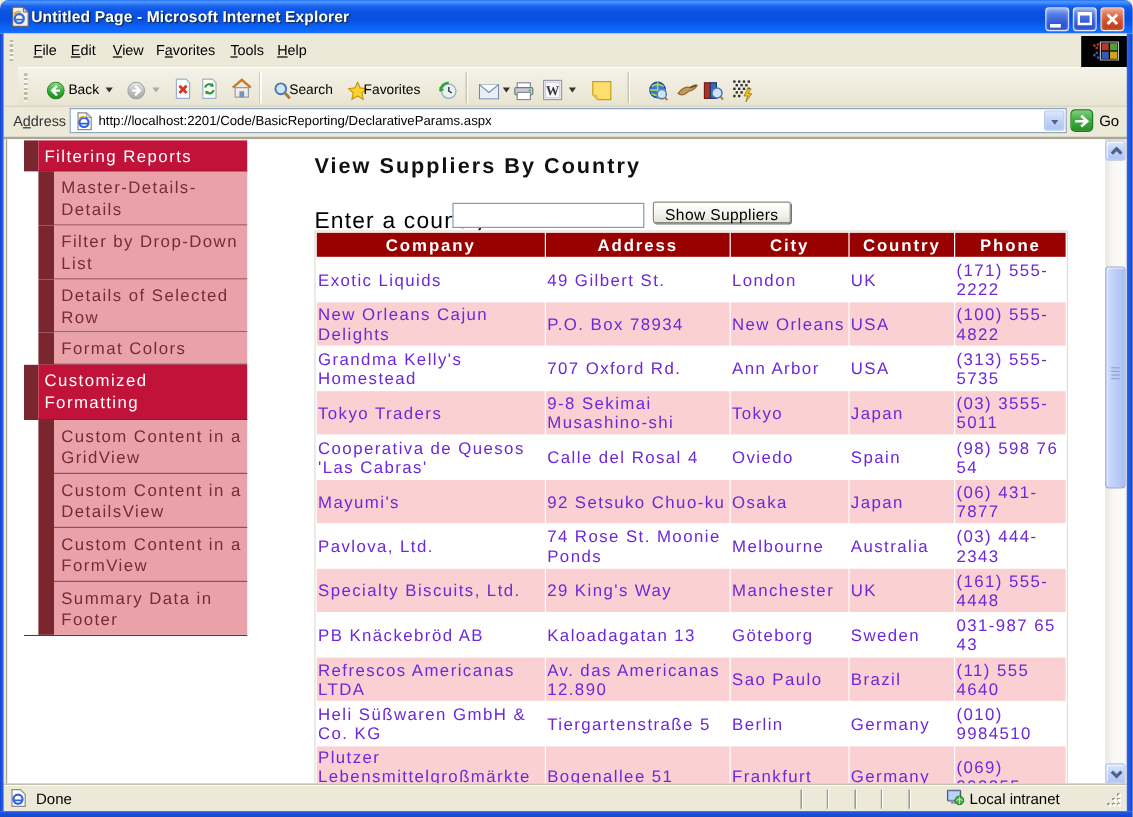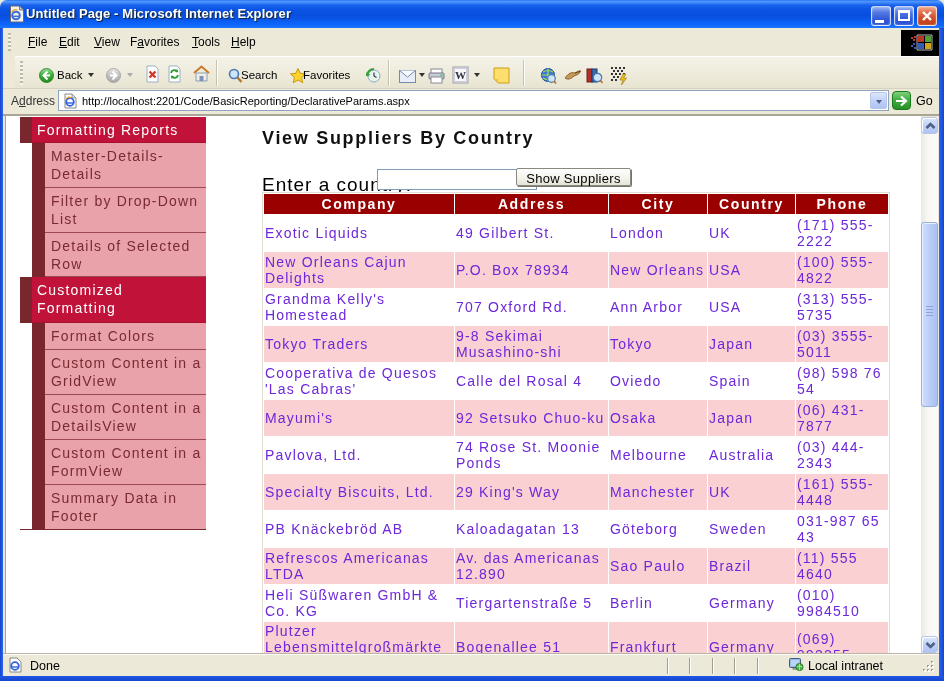--- a/index.html
+++ b/index.html
@@ -40,21 +40,21 @@
 .mmar2{width:13px;background:#7A262E}
 .msp{width:12px;background:#fff}
 .mhead{width:174px;background:#C11239;color:#fff;border-bottom:1px solid #A90F31}
 .mitem{width:161px;background:#E9A2AA;color:#7A2A32;border-bottom:1px solid #9C4A52}
 .mtxt{font-size:14px;letter-spacing:1.2px;line-height:18px;padding:4px 0 3px 5px}
 .mtxt2{font-size:14px;letter-spacing:1.2px;line-height:18px;padding:4px 0 3px 6px}
 
 #h1{left:256px;top:12px;font-size:18px;font-weight:bold;letter-spacing:1.7px;color:#111}
 #lbl{left:256px;top:58px;font-size:19px;letter-spacing:1px}
 #inp{left:371px;top:53px;width:160px;height:21px;background:#fff;border:1px solid #7F9DB9}
-#btn{left:510px;top:52px;width:115px;height:18px;border:1px solid #898A7E;border-radius:2px;
+#btn{left:538px;top:52px;width:115px;height:18px;border:1px solid #898A7E;border-radius:2px;
  background:linear-gradient(180deg,#FEFEFE,#F4F3EC 55%,#E6E4D8);box-shadow:1px 1px 0 #76746A;
  font-size:13px;letter-spacing:.3px;text-align:center;line-height:20px}
 #tbl{left:256px;top:76px;border-spacing:1px;background:#fff;border:1px solid #E2DFD2;table-layout:fixed}
 #tbl td,#tbl th{font-size:14px;letter-spacing:1.2px;padding:1px 1px 1px 1px;overflow:hidden}
 #tbl th{background:#990000;color:#fff;font-weight:bold;height:20px;font-size:14px;letter-spacing:1.6px}
 #tbl td{color:#6d28d9;height:36px;line-height:16px;vertical-align:middle}
 .pr td{background:#FBD0D3}
 
 #sbar{left:921px;top:117px;width:17px;height:536px;background:linear-gradient(90deg,#EAE8E2,#F8F7F4 40%,#FCFBF9)}
 .sbtn{left:0;width:17px;height:17px;border-radius:3px;border:1px solid #B7C6E6;background:linear-gradient(180deg,#DCE7FB 0%,#C1D2F8 50%,#AFC4F4 100%);box-shadow:inset 1px 1px 0 #fff}
@@ -264,45 +264,45 @@
     </div>
  <div class="abs" style="left:913px;top:5px;font-size:12.5px">Go</div>
 </div>
 
 <div class="abs" id="contentline"></div>
 <div class="abs" id="content">
 
  <div class="abs" id="menu">
   <div class="mrow" style="height:26px">
         <div class="mmar"></div>
-        <div class="mhead mtxt">Formatting Reports</div>
+        <div class="mhead mtxt">Filtering Reports</div>
       </div>
   <div class="mrow" style="height:45px">
         <div class="msp"></div>
         <div class="mmar2"></div>
         <div class="mitem mtxt2">Master-Details-<br>Details</div>
       </div>
   <div class="mrow" style="height:45px">
         <div class="msp"></div>
         <div class="mmar2"></div>
         <div class="mitem mtxt2">Filter by Drop-Down<br>List</div>
       </div>
   <div class="mrow" style="height:44px">
         <div class="msp"></div>
         <div class="mmar2"></div>
         <div class="mitem mtxt2">Details of Selected<br>Row</div>
+      </div>
+  <div class="mrow" style="height:27px">
+        <div class="msp"></div>
+        <div class="mmar2"></div>
+        <div class="mitem mtxt2">Format Colors</div>
       </div>
   <div class="mrow" style="height:46px">
         <div class="mmar"></div>
         <div class="mhead mtxt">Customized<br>Formatting</div>
-      </div>
-  <div class="mrow" style="height:27px">
-        <div class="msp"></div>
-        <div class="mmar2"></div>
-        <div class="mitem mtxt2">Format Colors</div>
       </div>
   <div class="mrow" style="height:45px">
         <div class="msp"></div>
         <div class="mmar2"></div>
         <div class="mitem mtxt2">Custom Content in a<br>GridView</div>
       </div>
   <div class="mrow" style="height:45px">
         <div class="msp"></div>
         <div class="mmar2"></div>
         <div class="mitem mtxt2">Custom Content in a<br>DetailsView</div>

